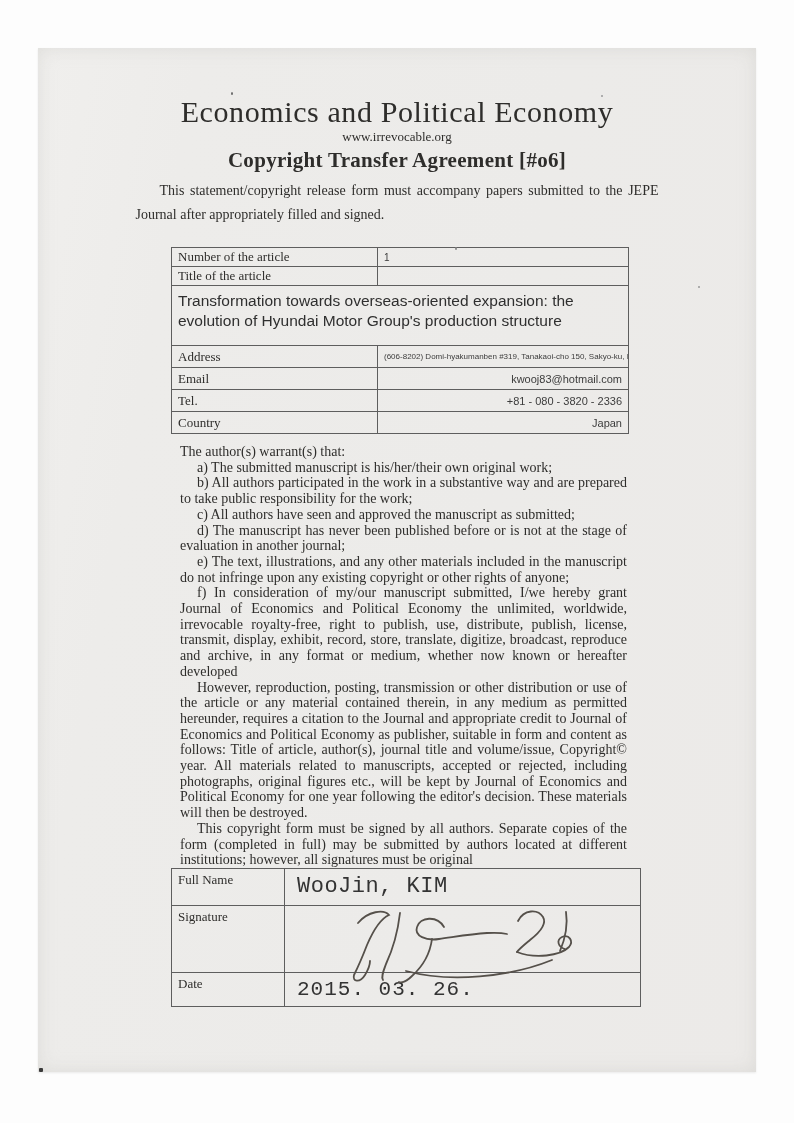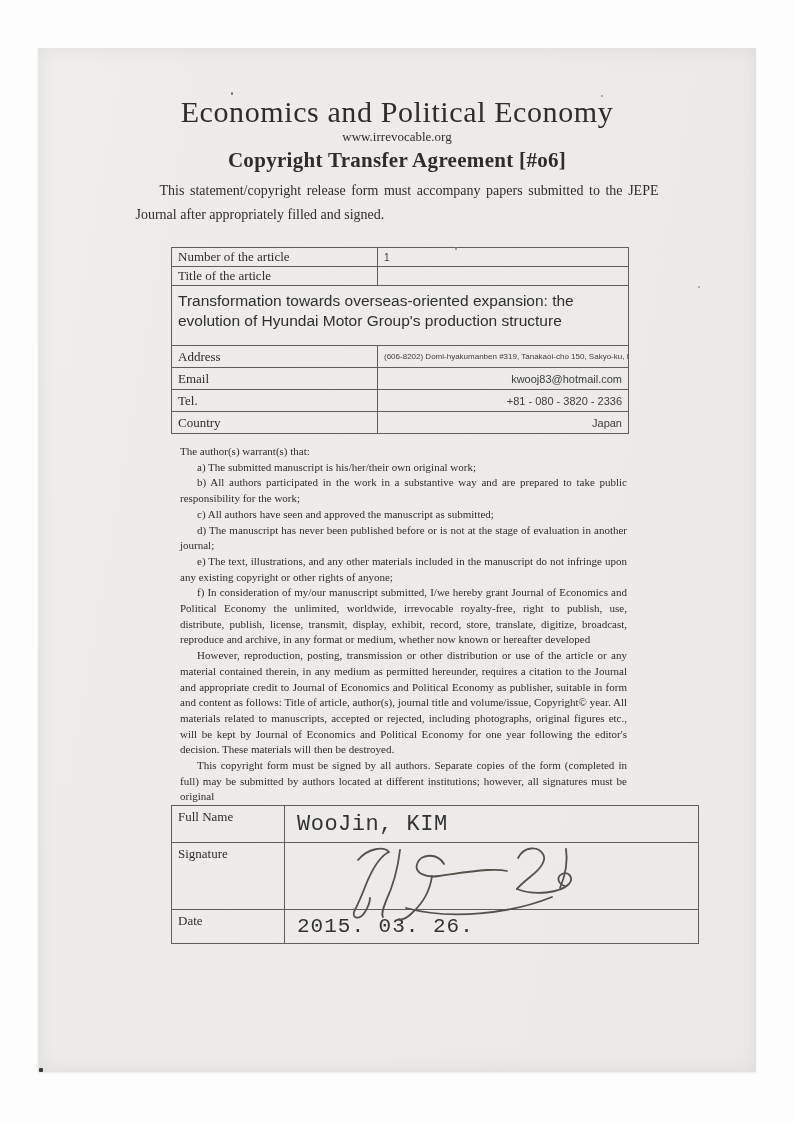--- a/index.html
+++ b/index.html
@@ -33,26 +33,26 @@
   .row-thin td{height:16px;}
   .row-contact td{height:19px;}
   .val.num{font-size:10px;}
   .val.addr{font-size:8px;letter-spacing:0;}
   .val.std{font-size:11px;text-align:right;}
   .titlecell{font-family:"Liberation Sans","DejaVu Sans",sans-serif;
              font-size:15.5px;line-height:20px;color:#2f2f2f;
              height:54px;vertical-align:top;padding:5px 14px 0 6px;
              white-space:normal !important;}
   
-  .bodytext{width:447px;margin:10px 0 0 142px;font-size:11px;line-height:15.7px;text-align:justify;}
+  .bodytext{width:447px;margin:10px 0 0 142px;font-size:14px;line-height:15.7px;text-align:justify;}
   .bodytext p{margin:0;text-indent:17px;}
   .bodytext p.noindent{text-indent:0;}
   
   .sig-head{margin:12px 0 2px 141px;font-size:13px;}
-  .sig{margin:0 0 0 133px;width:528px;padding-left:20px;}
+  .sig{margin:0 0 0 133px;width:470px;padding-left:20px;}
   .sig td{border:1px solid #5e5e5e;}
   .sig .slbl{width:100px;vertical-align:top;font-size:13px;padding:3px 6px;}
   .sig .sval{font-family:Liberation Mono, monospace;color:#333;
              padding:0 0 0 12px;vertical-align:middle;}
   .row-name td{height:30px;}
   .row-sig td{height:60px;}
   .row-date td{height:27px;}
   .sval.name{font-size:22px;letter-spacing:0.5px;}
   .sval.date{font-size:21px;letter-spacing:1px;}
   .sig-cell{position:relative;padding:0;}

